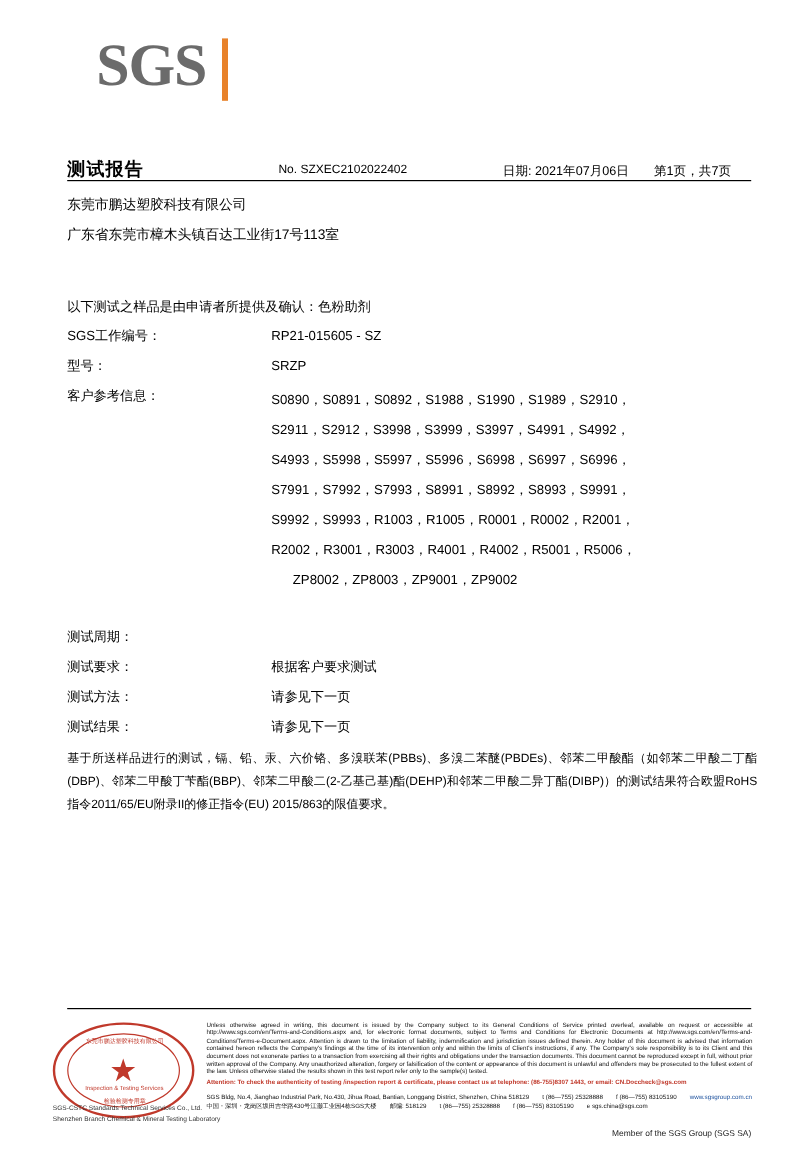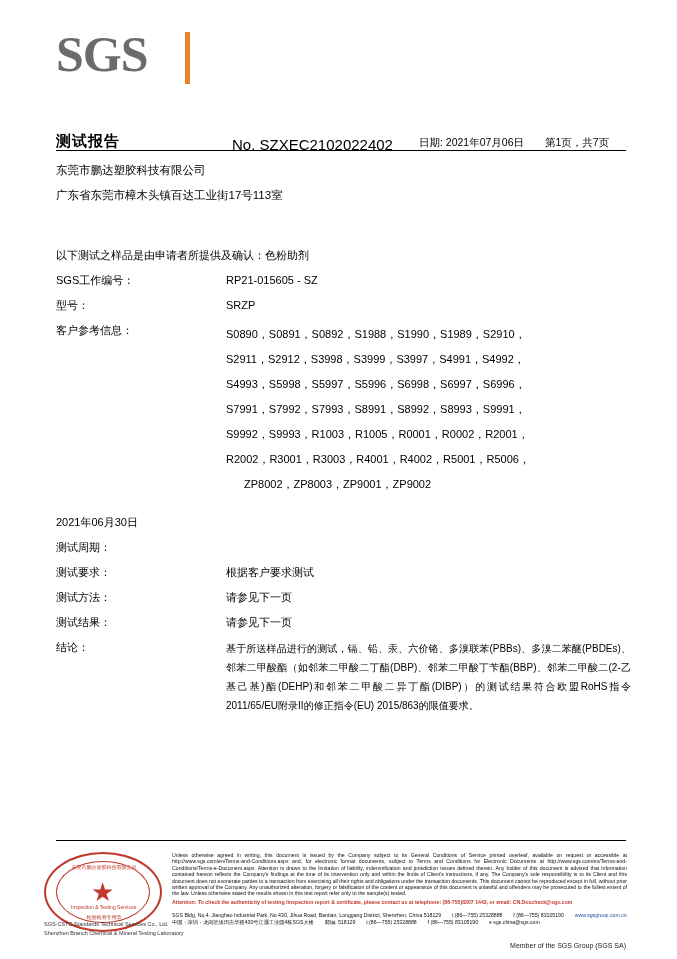--- a/index.html
+++ b/index.html
@@ -22,20 +22,21 @@
     height: 959px;
   }
 
   
   .logo-block {
     position: absolute;
     left: 56px;
     top: 28px;
     width: 140px;
     height: 60px;
+    text-align: center;
   }
   .logo-text {
     font-family: "Liberation Serif", serif;
     font-weight: bold;
     font-size: 50px;
     letter-spacing: -1px;
     color: #6b6b6b;
     line-height: 52px;
   }
   .logo-bar {
@@ -61,21 +62,21 @@
     left: 0;
     top: 0;
     font-size: 15px;
     font-weight: bold;
     letter-spacing: 1px;
   }
   .report-no {
     position: absolute;
     left: 176px;
     top: 4px;
-    font-size: 15px;
+    font-size: 10px;
   }
   .report-date {
     position: absolute;
     left: 363px;
     top: 4px;
     font-size: 10.5px;
   }
   .report-page {
     position: absolute;
     left: 489px;
@@ -326,21 +327,20 @@
         <div class="ref-line">S7991，S7992，S7993，S8991，S8992，S8993，S9991，</div>
         <div class="ref-line">S9992，S9993，R1003，R1005，R0001，R0002，R2001，</div>
         <div class="ref-line">R2002，R3001，R3003，R4001，R4002，R5001，R5006，</div>
         <div class="ref-line ref-indent">ZP8002，ZP8003，ZP9001，ZP9002</div>
       </div>
     </div>
 
     <div class="spacer-sm"></div>
 
     <div class="field-row">
-      <div class="field-value">2021年06月30日</div>
     </div>
 
     <div class="field-row">
       <div class="field-label">测试周期：</div>
     </div>
 
     <div class="field-row">
       <div class="field-label">测试要求：</div>
       <div class="field-value">根据客户要求测试</div>
     </div>
@@ -349,21 +349,20 @@
       <div class="field-label">测试方法：</div>
       <div class="field-value">请参见下一页</div>
     </div>
 
     <div class="field-row">
       <div class="field-label">测试结果：</div>
       <div class="field-value">请参见下一页</div>
     </div>
 
     <div class="field-row">
-      <div class="field-label">结论：</div>
       <div class="field-value conclusion-text">基于所送样品进行的测试，镉、铅、汞、六价铬、多溴联苯(PBBs)、多溴二苯醚(PBDEs)、邻苯二甲酸酯（如邻苯二甲酸二丁酯(DBP)、邻苯二甲酸丁苄酯(BBP)、邻苯二甲酸二(2-乙基己基)酯(DEHP)和邻苯二甲酸二异丁酯(DIBP)）的测试结果符合欧盟RoHS指令2011/65/EU附录II的修正指令(EU) 2015/863的限值要求。</div>
     </div>
 
   </div>
 
   <div class="footer-rule"></div>
 
   <div class="stamp">
     <div class="stamp-ellipse"></div>
     <div class="stamp-ellipse-inner"></div>

